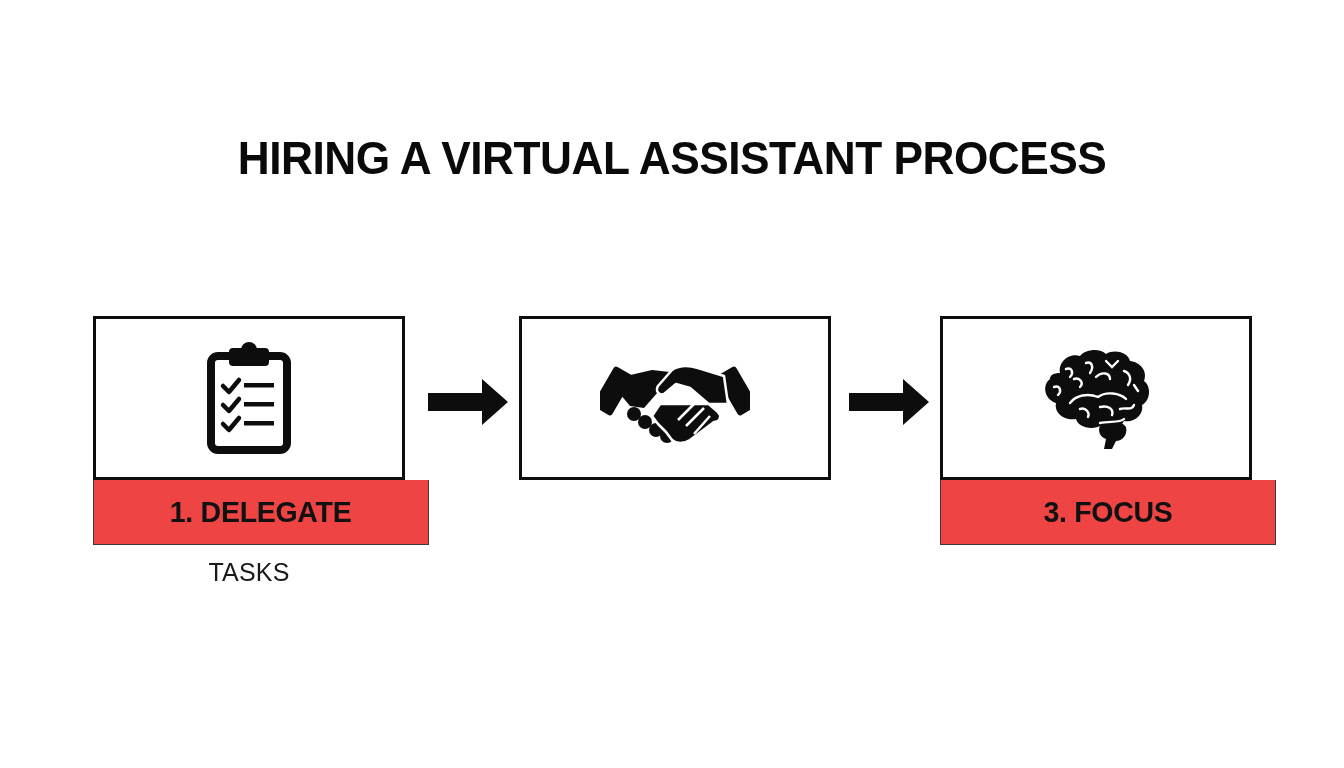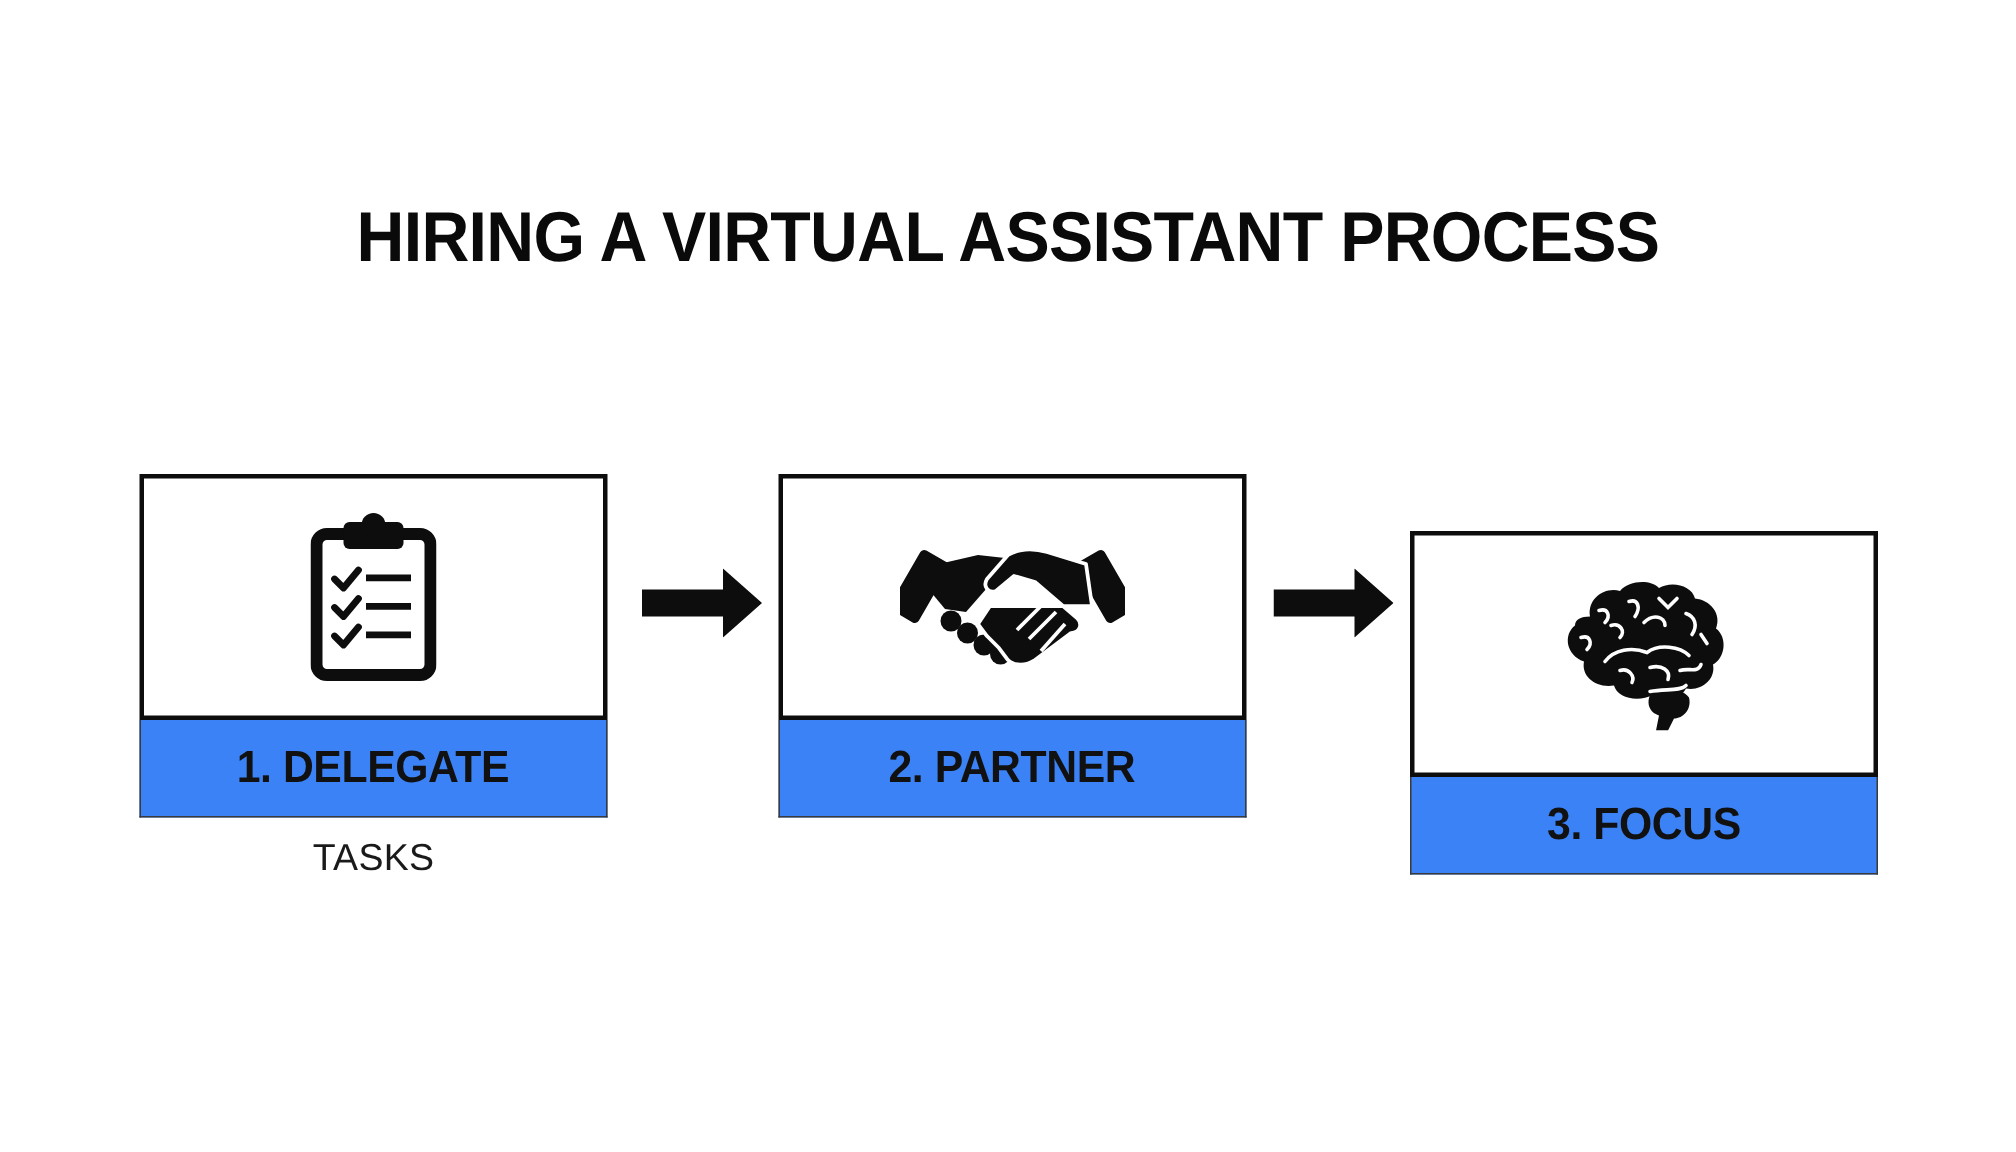--- a/index.html
+++ b/index.html
@@ -39,28 +39,28 @@
       width: 312px;
       height: 164px;
       border: 3px solid #0d0d0d;
       display: flex;
       align-items: center;
       justify-content: center;
       background: #fff;
     }
     .step .label-box {
       box-sizing: border-box;
-      width: 312px;
+      width: 336px;
       height: 65px;
       border: 1.5px solid #3a3a3a;
       border-top: none;
       display: flex;
       align-items: center;
       justify-content: center;
-      background: #3b82f6;
+      background: #ef4444;
     }
     .step .label-text {
       font-weight: 700;
       font-size: 30px;
       letter-spacing: -0.3px;
       color: #111;
       transform: scaleX(0.95);
     }
     .step .sub-text {
       margin-top: 13px;
@@ -126,30 +126,27 @@
         <circle cx="56" cy="80" r="7" fill="#0d0d0d"></circle>
         <circle cx="67" cy="86" r="7" fill="#0d0d0d"></circle>
 
         <path d="M124,26 L98,18 C88,15 78,16 72,20 L58,36 C55,41 59,46 64,44 L76,34 L90,38 L118,62 C122,66 120,72 114,72 L90,90 C84,94 76,94 72,90 L66,82 L58,74 L52,66 L60,54 L128,54 Z" fill="#0d0d0d" stroke="#ffffff" stroke-width="2.5" stroke-linejoin="round"></path>
 
         <path d="M104,58 L86,76" stroke="#ffffff" stroke-width="2.5" fill="none"></path>
         <path d="M96,52 L78,70" stroke="#ffffff" stroke-width="2.5" fill="none"></path>
         <path d="M110,66 L94,84" stroke="#ffffff" stroke-width="2.5" fill="none"></path>
       </svg>
     </div>
-    <div class="label-box">
-      <span class="label-text">2. PARTNER</span>
-    </div>
   </div>
 
   <svg class="arrow" style="left:849px;" viewBox="0 0 80 46">
     <polygon points="0,14 54,14 54,0 80,23 54,46 54,32 0,32" fill="#0d0d0d"></polygon>
   </svg>
 
-  <div class="step" style="left:940px;margin-top:38px;">
+  <div class="step" style="left:940px;">
     <div class="icon-box">
       <svg width="112" height="102" viewBox="0 0 112 102">
 
         <path d="M20,26 C18,14 30,6 40,9 C46,2 60,1 66,7 C74,2 88,5 90,14 C100,15 108,24 104,34 C112,40 110,54 102,58 C104,68 94,76 84,74 C80,82 68,84 62,78 C52,84 38,80 36,72 C24,74 14,66 16,56 C4,52 2,38 10,32 C10,28 14,26 20,26 Z" fill="#0d0d0d"></path>
 
         <path d="M62,74 C70,72 82,74 86,80 C88,88 82,94 76,94 L72,102 L64,102 L66,92 C60,90 56,84 62,74 Z" fill="#0d0d0d"></path>
 
         <g fill="none" stroke="#ffffff" stroke-width="2.4" stroke-linecap="round">
           <path d="M14,40 C20,38 22,44 18,48"></path>
           <path d="M26,22 C32,20 34,26 30,30"></path>

